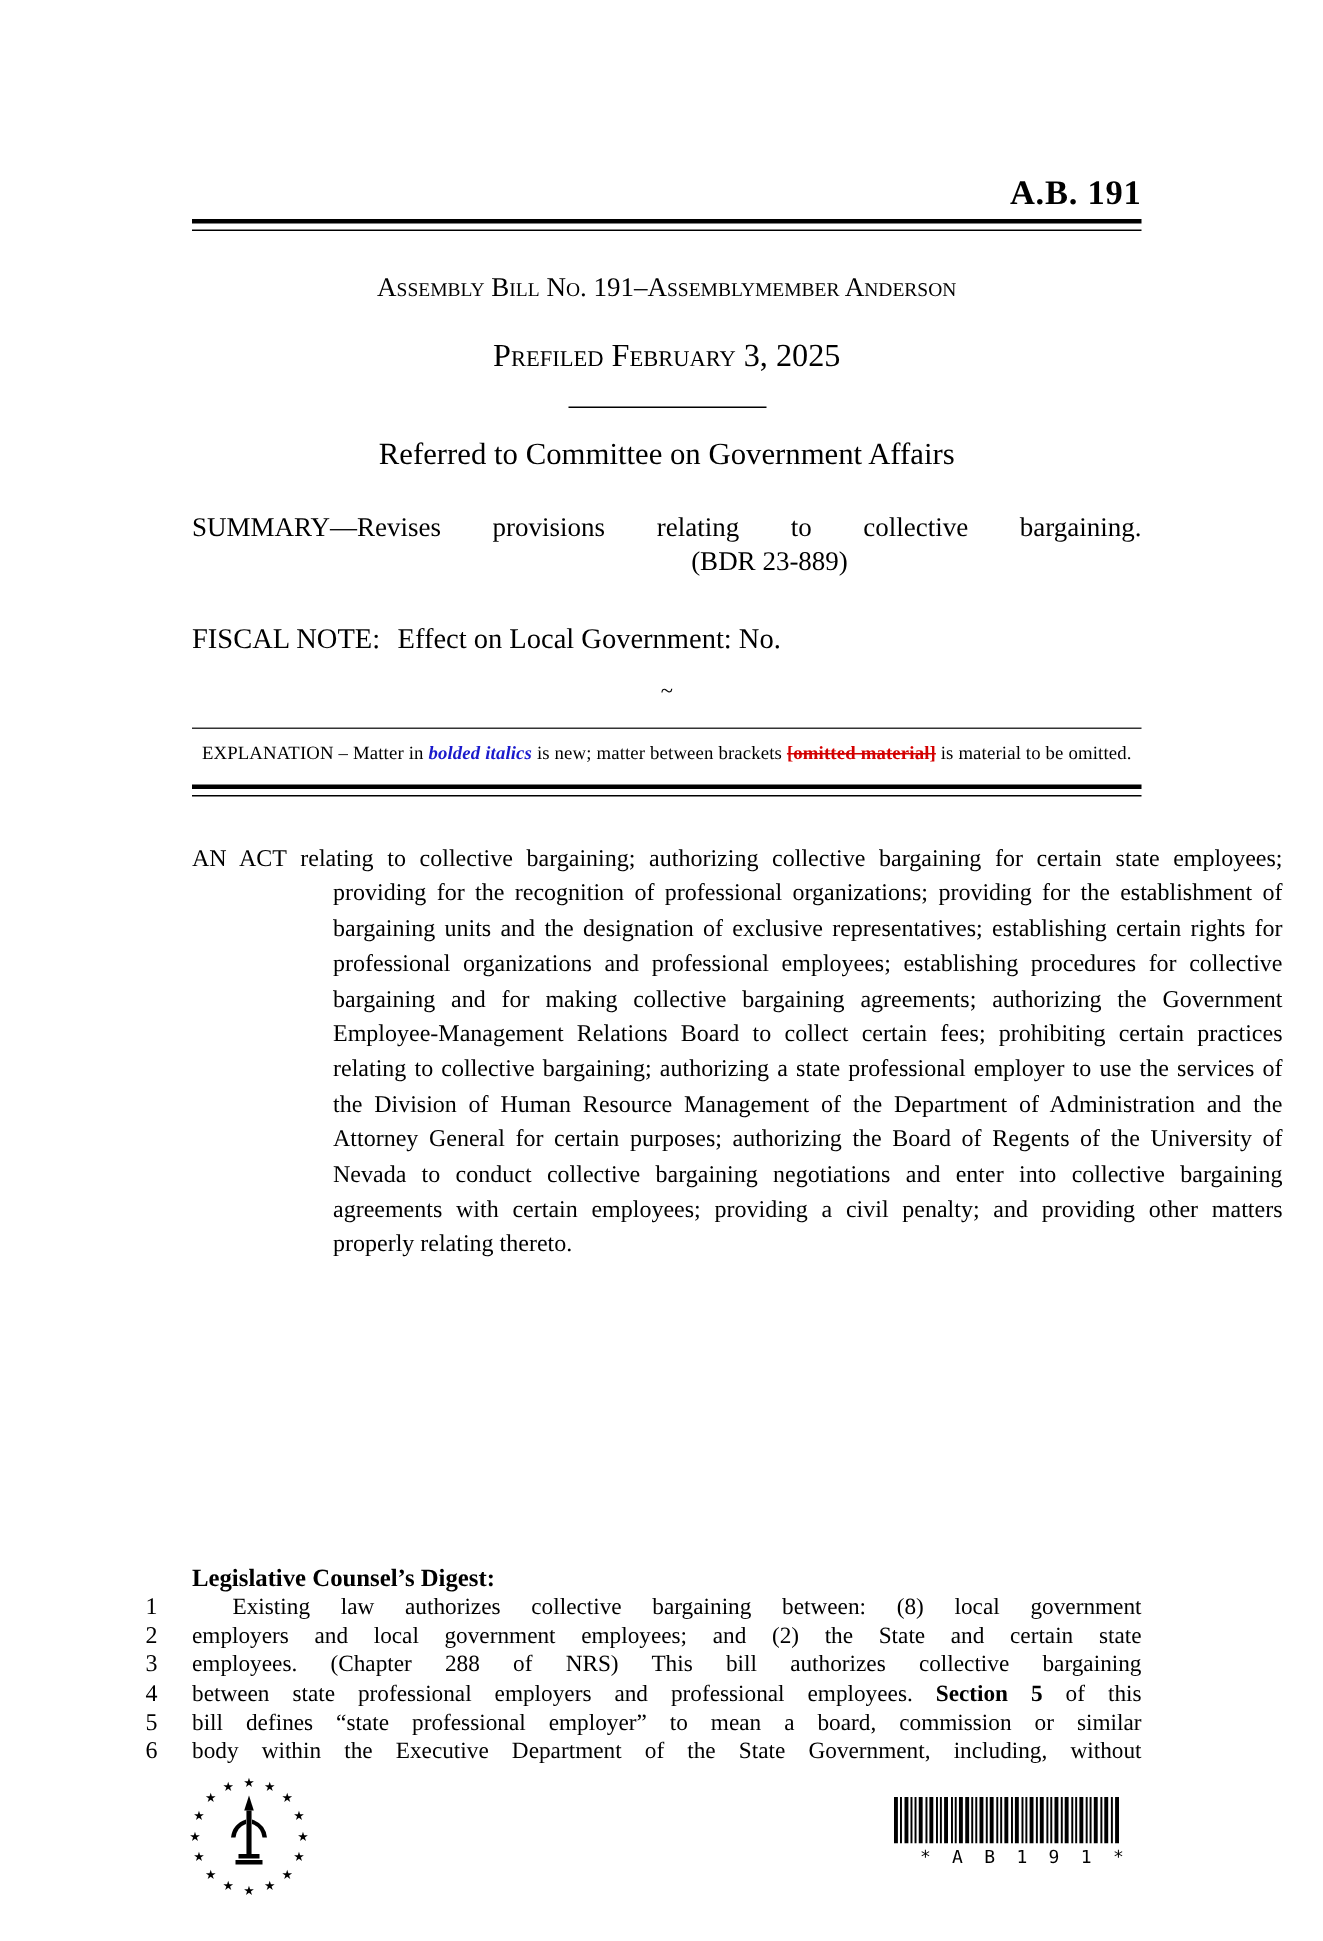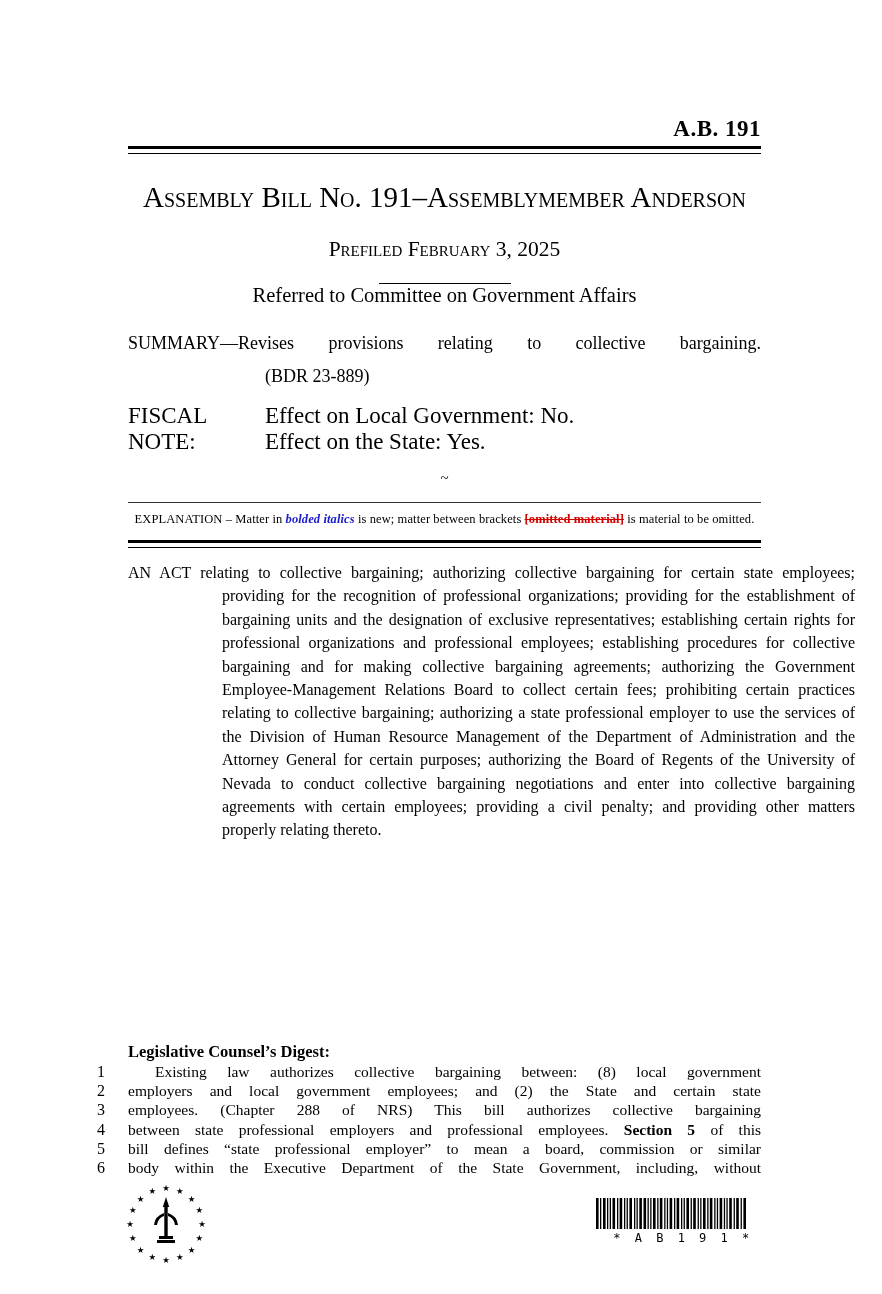--- a/index.html
+++ b/index.html
@@ -10,30 +10,30 @@
     background: #ffffff;
     color: #000;
     font-family: "Liberation Serif", serif;
     overflow: hidden;
   }
   .col { position: absolute; left: 128px; width: 633px; }
   .top-block { top: 0; }
 
   .bill-number { padding-top: 116px; text-align: right; font-size: 23px; font-weight: 700; letter-spacing: .5px; }
   .rule-double { height: 4px; border-top: 3px solid #000; border-bottom: 1.3px solid #000; margin-top: 4px; }
-  .title-line { margin-top: 27px; text-align: center; font-variant: small-caps; font-size: 29px; }
+  .title-line { margin-top: 27px; text-align: center; font-variant: small-caps; font-size: 18px; }
   .prefiled-line { margin-top: 23px; text-align: center; font-variant: small-caps; font-size: 21.5px; }
   .center-rule { width: 132px; margin: 21px auto 0 auto; border-top: 1.5px solid #000; height: 0; }
-  .referred-line { text-align: center; font-size: 20.5px; }
+  .referred-line { margin-top: 20px; text-align: center; font-size: 20.5px; }
 
   .summary-block { margin-top: 26px; font-size: 18px; }
   .summary-line1 { text-align: justify; text-align-last: justify; }
-  .summary-line2 { margin-left: 137px; margin-top: 12px; }
-
-  .fiscal-block { margin-top: 16px; font-size: 23px; display: flex; }
+  .summary-line2 { margin-left: 137px; margin-top: 2px; text-align: center; }
+
+  .fiscal-block { margin-top: 31px; font-size: 19px; display: flex; }
   .fiscal-label { flex: none; width: 137px; }
   .fiscal-lines { flex: auto; }
 
   .tilde-line { margin-top: 15px; text-align: center; font-size: 15px; }
 
   .exp-rule { margin-top: 15px; border-top: 1px solid #333; height: 0; }
   .explanation-line { margin-top: 9px; text-align: center; font-size: 12.5px; letter-spacing: .1px; }
   .exp-new { font-weight: 700; font-style: italic; text-align: right; }
   .exp-omitted { font-weight: 700; text-decoration: line-through; }
 
@@ -86,21 +86,20 @@
 
     <div class="summary-block">
       <div class="summary-line1">SUMMARY—Revises provisions relating to collective bargaining.</div>
       <div class="summary-line2">(BDR 23-889)</div>
     </div>
 
     <div class="fiscal-block">
       <div class="fiscal-label">FISCAL NOTE:</div>
       <div class="fiscal-lines">
         <div>Effect on Local Government: No.</div>
-        <div>Effect on the State: Yes.</div>
       </div>
     </div>
 
     <div class="tilde-line">~</div>
 
     <div class="exp-rule"></div>
 
     <div class="explanation-line"><span>EXPLANATION – Matter in </span><span class="exp-new" style="color: rgb(26, 26, 204);">bolded italics</span><span> is new; matter between brackets </span><span class="exp-omitted" style="color: rgb(212, 0, 0);">[omitted material]</span><span> is material to be omitted.</span></div>
 
     <div class="rule-double-mid"></div>

